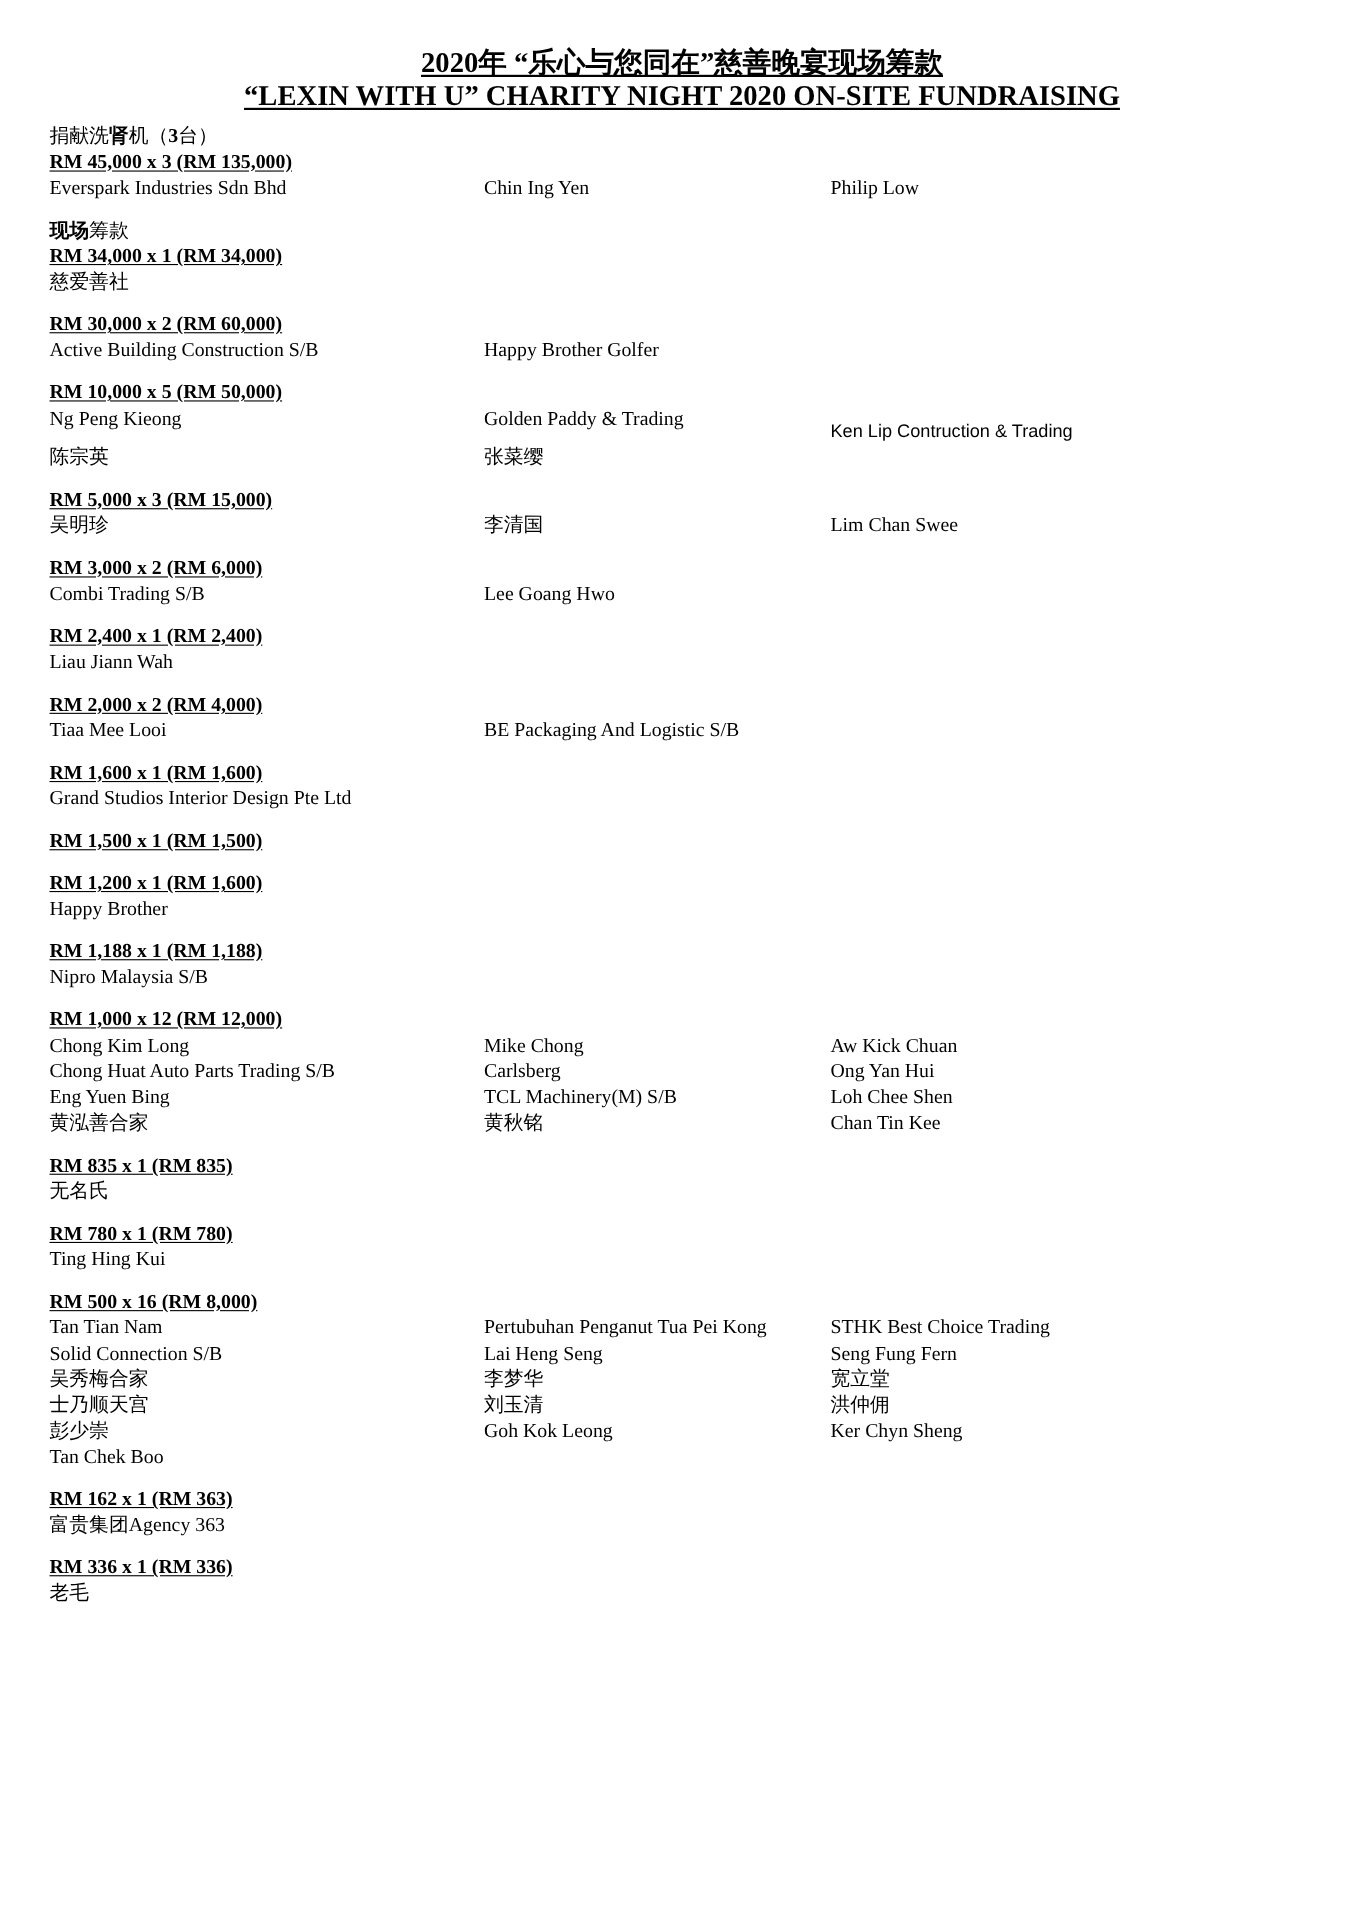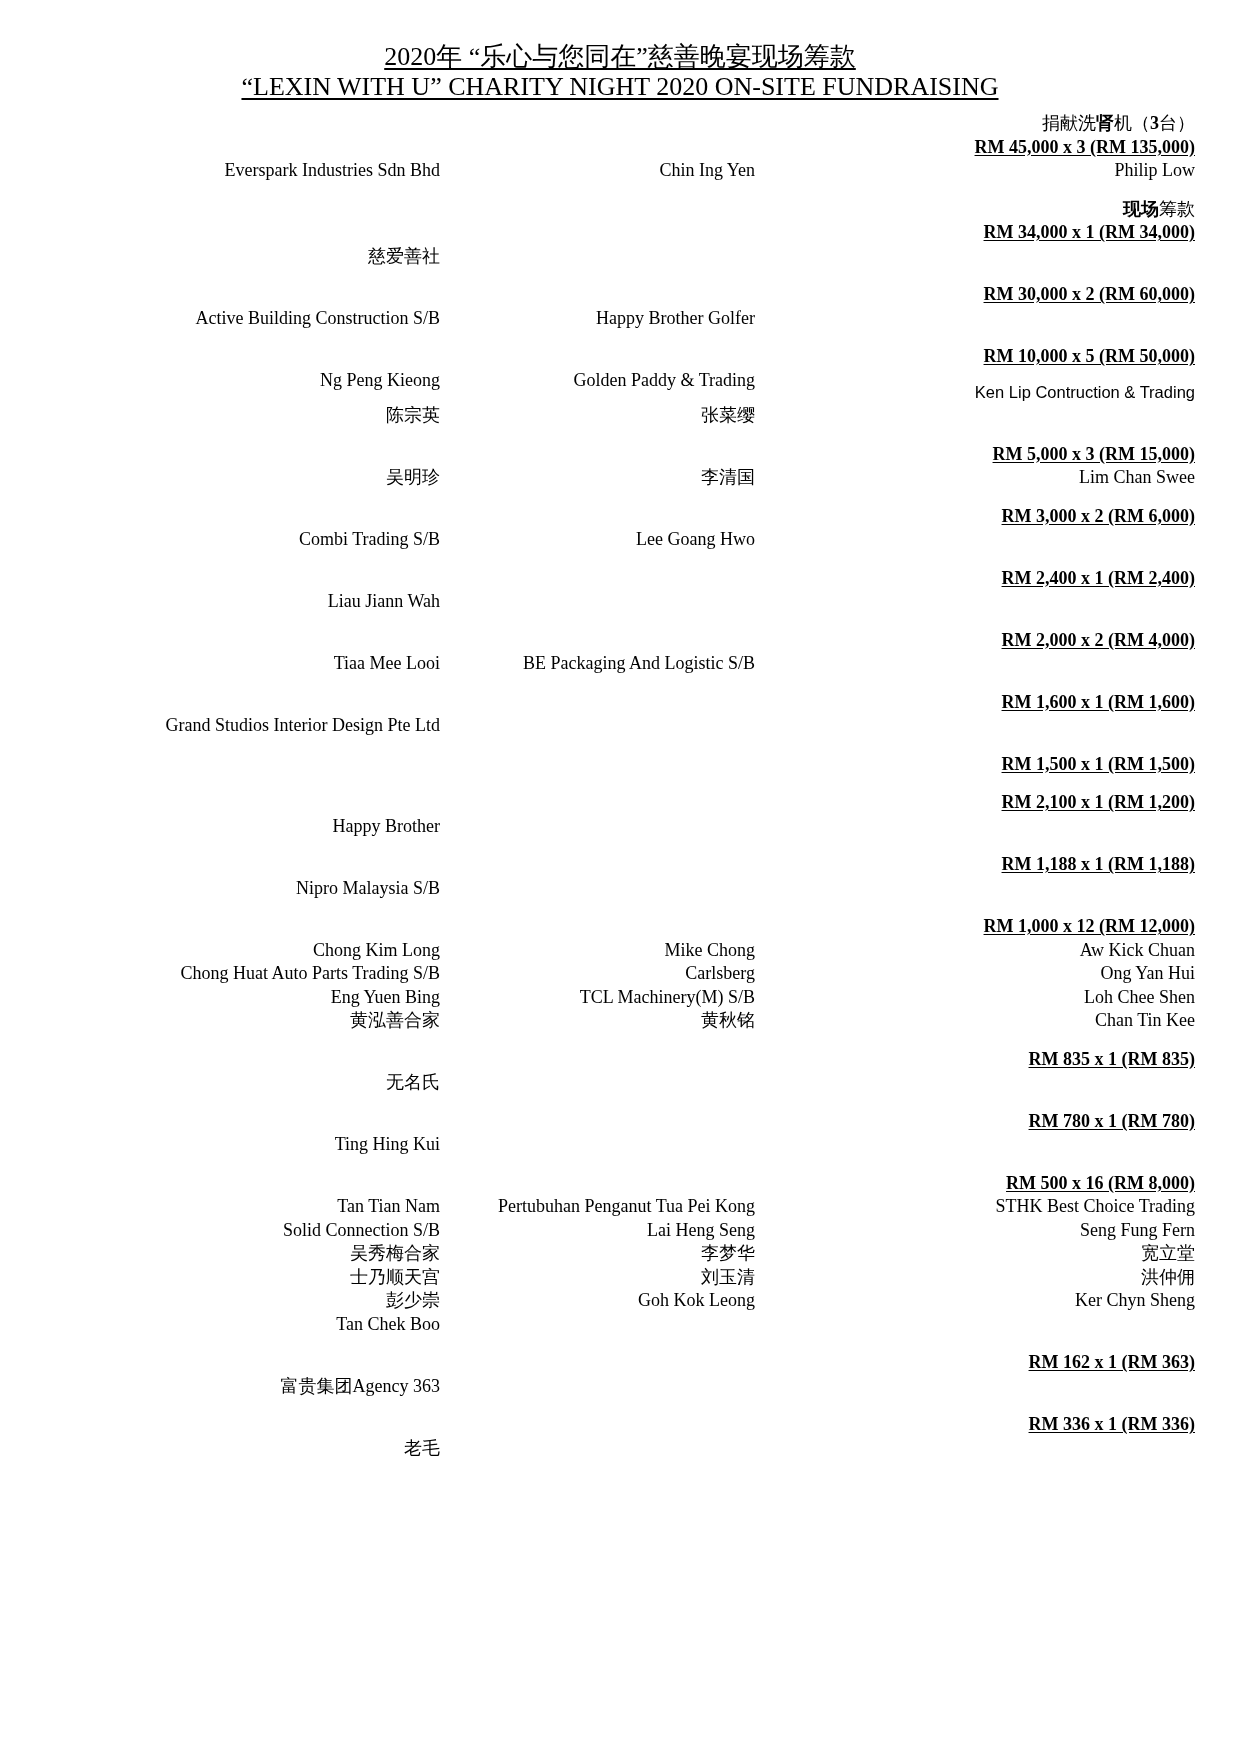--- a/index.html
+++ b/index.html
@@ -16,29 +16,28 @@
   }
   .content {
     padding: 42px 45px 0 45px;
   }
   .title-wrap {
     text-align: center;
     margin-bottom: 10px;
   }
   .title {
     font-size: 26px;
-    font-weight: normal;
+    font-weight: bold;
     line-height: 30px;
     text-decoration: underline;
     text-underline-offset: 3px;
     text-decoration-thickness: 2px;
   }
   .section {
     margin-top: 15px;
-    text-align: right;
   }
   .section.first {
     margin-top: 10px;
   }
   .line, .cell {
     font-size: 18px;
     line-height: 23.5px;
     white-space: nowrap;
   }
   .pre-header { font-weight: normal; }
@@ -143,21 +142,21 @@
         <div class="row">
           <div class="cell">Grand Studios Interior Design Pte Ltd</div>
           <div class="cell"></div>
           <div class="cell"></div>
         </div>
       </div>
       <div class="section">
         <div class="line amount">RM 1,500 x 1 (RM 1,500)</div>
       </div>
       <div class="section">
-        <div class="line amount">RM 2,100 x 1 (RM 1,200)</div>
+        <div class="line amount">RM 1,200 x 1 (RM 1,600)</div>
         <div class="row">
           <div class="cell">Happy Brother</div>
           <div class="cell"></div>
           <div class="cell"></div>
         </div>
       </div>
       <div class="section">
         <div class="line amount">RM 1,188 x 1 (RM 1,188)</div>
         <div class="row">
           <div class="cell">Nipro Malaysia S/B</div>

